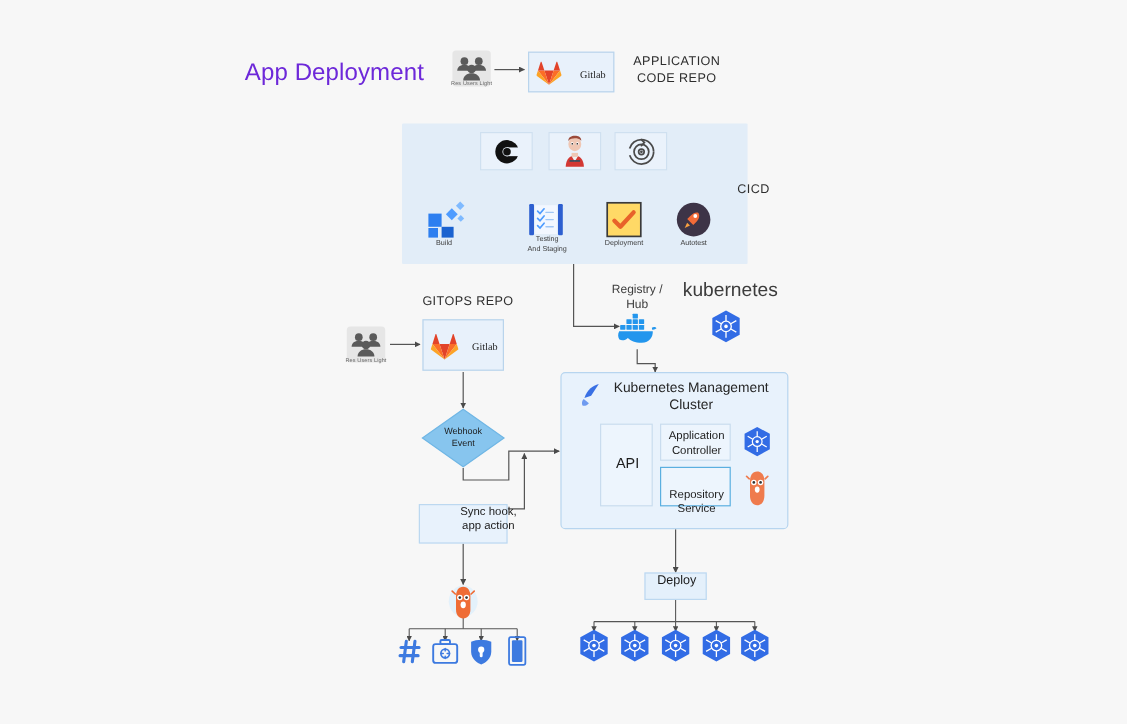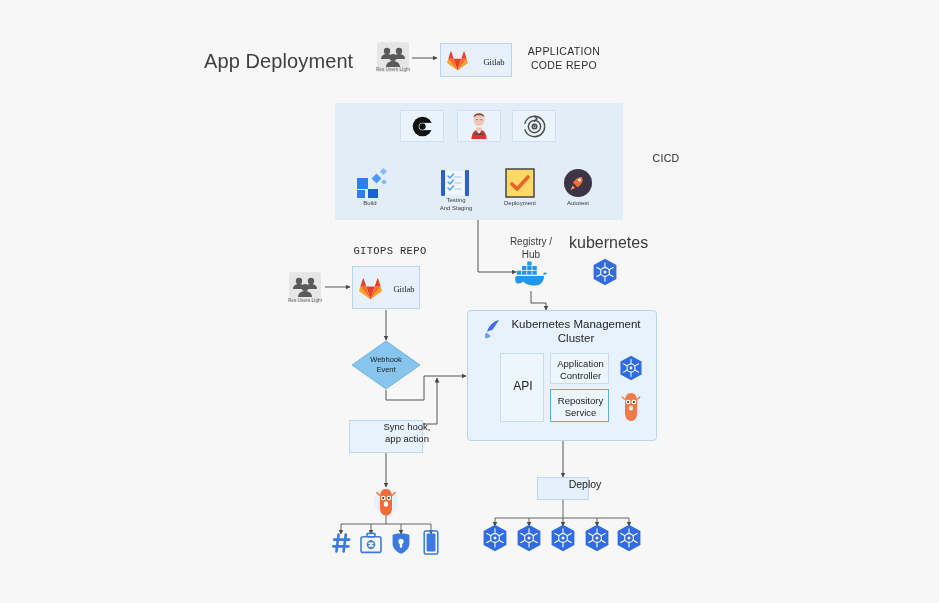--- a/index.html
+++ b/index.html
@@ -18,21 +18,21 @@
     height: 603px;
     background: #f7f7f7;
     overflow: hidden;
   }
   .abs { position: absolute; }
 
   
   #page-title {
     left: 204px; top: 50px;
     font-size: 20px;
-    color: #404040;
+    color: #6d28d9;
     letter-spacing: 0.1px;
     white-space: nowrap;
   }
 
   
   .plain-label {
     font-size: 10.5px;
     color: #3c3c3c;
     text-align: center;
     line-height: 13px;
@@ -327,21 +327,21 @@
   <div class="abs" style="left:563px; top:168px; width:30px; height:30px;">
     <svg width="30" height="30" viewBox="0 0 30 30">
       <circle cx="15" cy="15" r="14" fill="#3d3447"></circle>
       <path d="M18.8 9.2c1.6 1.6 1.1 5-1.6 7.7l-2.5 2.5-5-5 2.5-2.5c2.7-2.7 5-3.3 6.6-2.7z" fill="#f26b38"></path>
       <circle cx="16.4" cy="12" r="1.6" fill="#fff"></circle>
       <path d="M9.6 17.6l-2 4.4 4.4-2z" fill="#f9a03f"></path>
     </svg>
   </div>
   <div class="abs plain-label" style="left:548px; top:197px; width:60px; font-size:6px;">Autotest</div>
 
-  <div class="abs caps-label" style="left:634px; top:152px; width:64px;">CICD</div>
+  <div class="abs caps-label" style="left:596px; top:152px; width:64px;">CICD</div>
 
   <div class="abs plain-label" style="left:498px; top:236px; width:66px; font-size:10px; line-height:12.5px;">Registry /
 Hub</div>
   <div class="abs" style="left:512px; top:258px; width:38px; height:32px;">
     <svg width="38" height="32" viewBox="0 0 38 32">
       <g fill="#2396ed">
         <rect x="10" y="8" width="4.4" height="4" rx="0.4"></rect>
         <rect x="15.2" y="8" width="4.4" height="4" rx="0.4"></rect>
         <rect x="20.4" y="8" width="4.4" height="4" rx="0.4"></rect>
         <rect x="15.2" y="3.4" width="4.4" height="4" rx="0.4"></rect>
@@ -360,21 +360,21 @@
     <svg width="26" height="28" viewBox="0 0 26 28">
       <path d="M13 0.8 24.4 7v14L13 27.2 1.6 21V7z" fill="#326ce5"></path>
       <g stroke="#fff" stroke-width="1.1" fill="none">
         <circle cx="13" cy="14" r="4.4"></circle>
         <path d="M13 4.6v5M13 18.4v5M4.4 9.2l4.6 2.6M17 16.2l4.6 2.6M21.6 9.2L17 11.8M9 16.2l-4.6 2.6"></path>
       </g>
       <circle cx="13" cy="14" r="1.5" fill="#fff"></circle>
     </svg>
   </div>
 
-  <div class="abs caps-label" style="left:340px; top:245px; width:100px;font-family:Liberation Mono, monospace;">GITOPS REPO</div>
+  <div class="abs caps-label" style="left:340px; top:245px; width:100px;">GITOPS REPO</div>
 
   <div class="abs users-chip" style="left:289px; top:272px; width:32px; height:30px;">
     <svg width="32" height="30" viewBox="0 0 32 30">
       <g fill="#5a5a5a">
         <circle cx="10" cy="9" r="3.2"></circle>
         <circle cx="22" cy="9" r="3.2"></circle>
         <path d="M4 17c0-3.2 2.7-5 6-5s6 1.8 6 5z"></path>
         <path d="M16 17c0-3.2 2.7-5 6-5s6 1.8 6 5z"></path>
         <circle cx="16" cy="15.5" r="3.6"></circle>
         <path d="M9 25c0-3.8 3.2-6 7-6s7 2.2 7 6z"></path>
@@ -425,21 +425,21 @@
   <div class="abs inner-box" style="left:500px; top:353px; width:44px; height:69px;">
     <div class="inner-label api-label" style="width:44px; margin-top:27px;">API</div>
   </div>
 
   <div class="abs inner-box" style="left:550px; top:353px; width:59px; height:31px;">
     <div class="inner-label" style="width:59px; margin-top:4px;">Application
 Controller</div>
   </div>
 
   <div class="abs inner-box accent" style="left:550px; top:389px; width:59px; height:33px;">
-    <div class="inner-label" style="width:59px; margin-top:5px;">Repository
+    <div class="inner-label" style="width:59px; margin-top:17px;">Repository
 Service</div>
   </div>
 
   <div class="abs" style="left:619px; top:355px; width:24px; height:26px;">
     <svg width="24" height="26" viewBox="0 0 26 28">
       <path d="M13 0.8 24.4 7v14L13 27.2 1.6 21V7z" fill="#326ce5"></path>
       <g stroke="#fff" stroke-width="1.1" fill="none">
         <circle cx="13" cy="14" r="4.4"></circle>
         <path d="M13 4.6v5M13 18.4v5M4.4 9.2l4.6 2.6M17 16.2l4.6 2.6M21.6 9.2L17 11.8M9 16.2l-4.6 2.6"></path>
       </g>
@@ -499,21 +499,21 @@
       <rect x="8.8" y="10.6" width="2.4" height="5.2" rx="1.2" fill="#fff"></rect>
     </svg>
   </div>
   <div class="abs" style="left:423px; top:530px; width:16px; height:25px;">
     <svg width="16" height="25" viewBox="0 0 16 25">
       <rect x="1.2" y="1" width="13.6" height="23" rx="1.5" fill="none" stroke="#3d7ae0" stroke-width="1.5"></rect>
       <rect x="3.6" y="3.6" width="8.8" height="18" rx="1" fill="#3d7ae0"></rect>
     </svg>
   </div>
 
-  <div class="abs deploy-box" style="left:537px; top:477px; width:52px; height:23px;padding-left:21px;">
+  <div class="abs deploy-box" style="left:537px; top:477px; width:52px; height:23px;">
     <div class="deploy-text" style="width:52px;">Deploy</div>
   </div>
 
   <div class="abs" style="left:482px; top:524px; width:26px; height:28px;">
     <svg width="26" height="28" viewBox="0 0 26 28">
         <path d="M13 0.8 24.4 7v14L13 27.2 1.6 21V7z" fill="#326ce5"></path>
         <g stroke="#fff" stroke-width="1.1" fill="none">
           <circle cx="13" cy="14" r="4.4"></circle>
           <path d="M13 4.6v5M13 18.4v5M4.4 9.2l4.6 2.6M17 16.2l4.6 2.6M21.6 9.2L17 11.8M9 16.2l-4.6 2.6"></path>
         </g>

